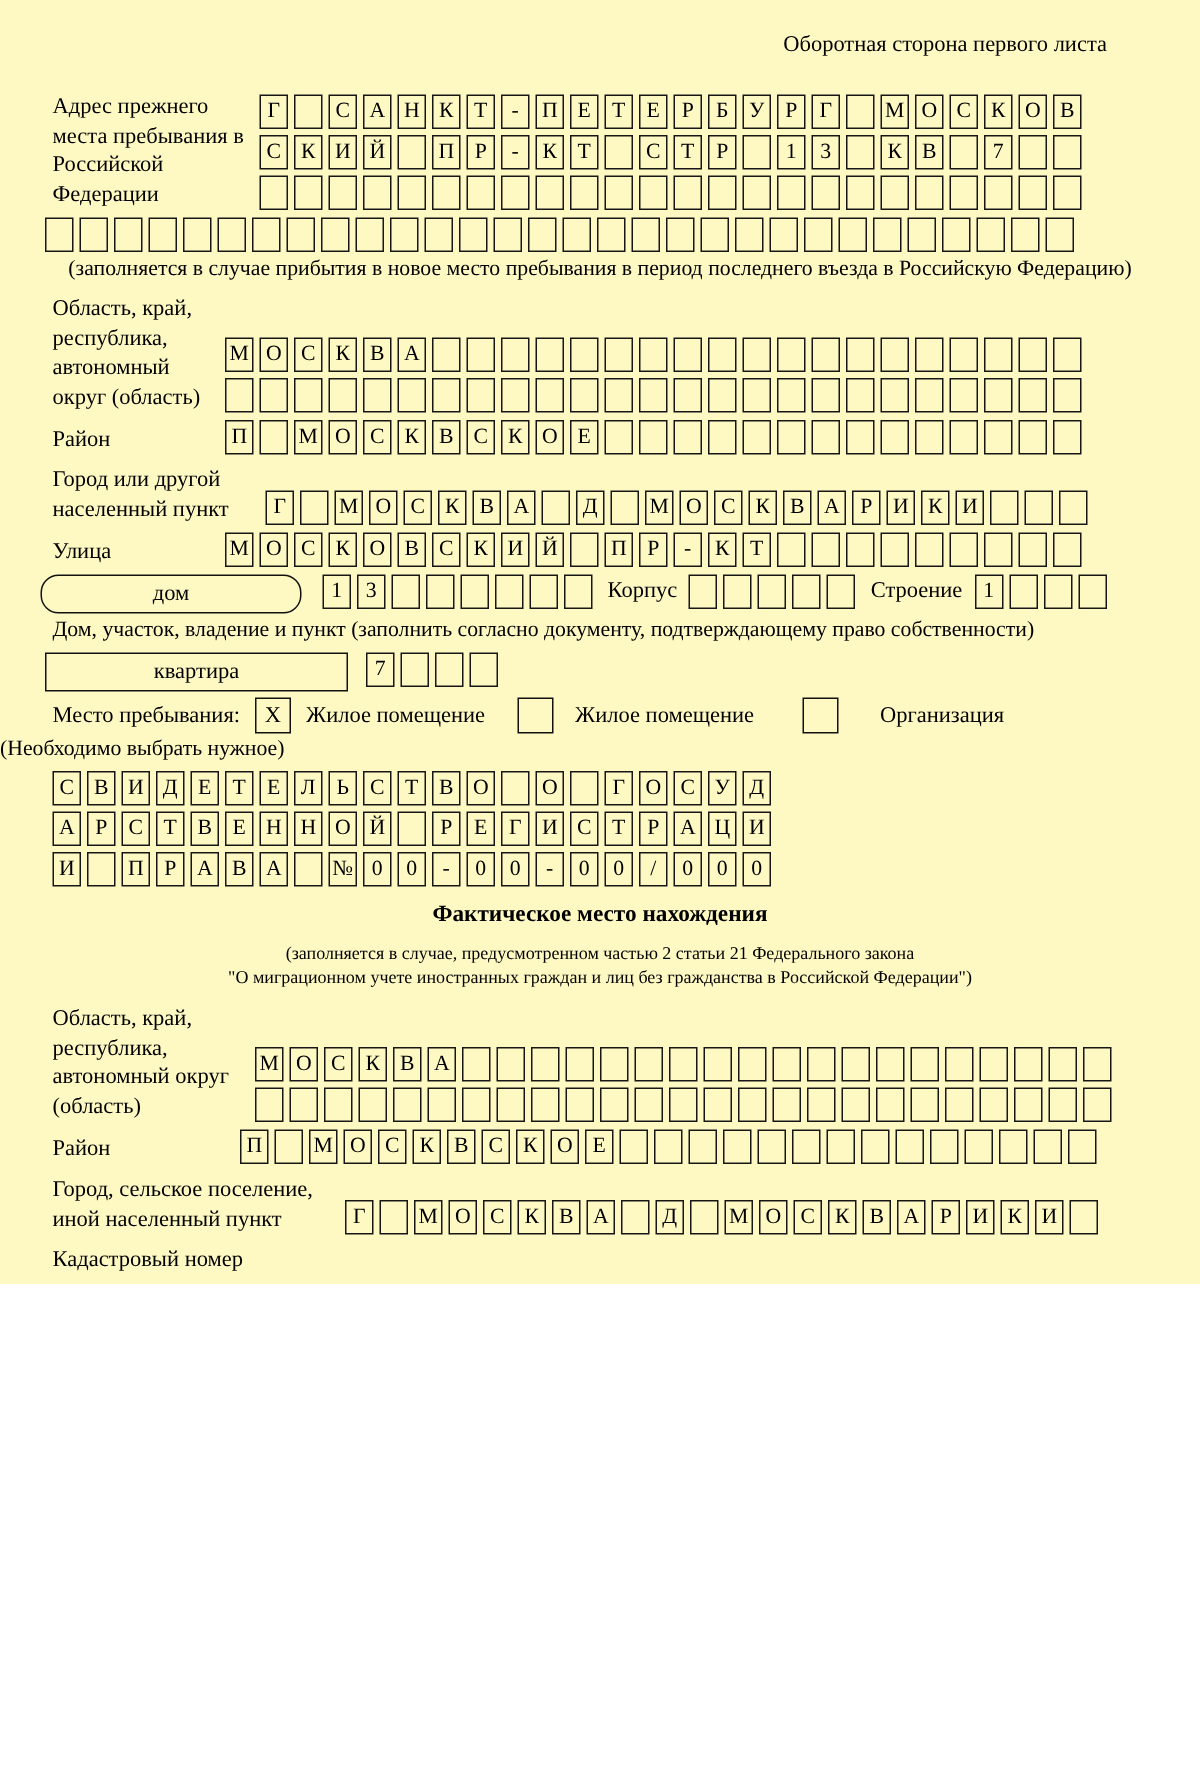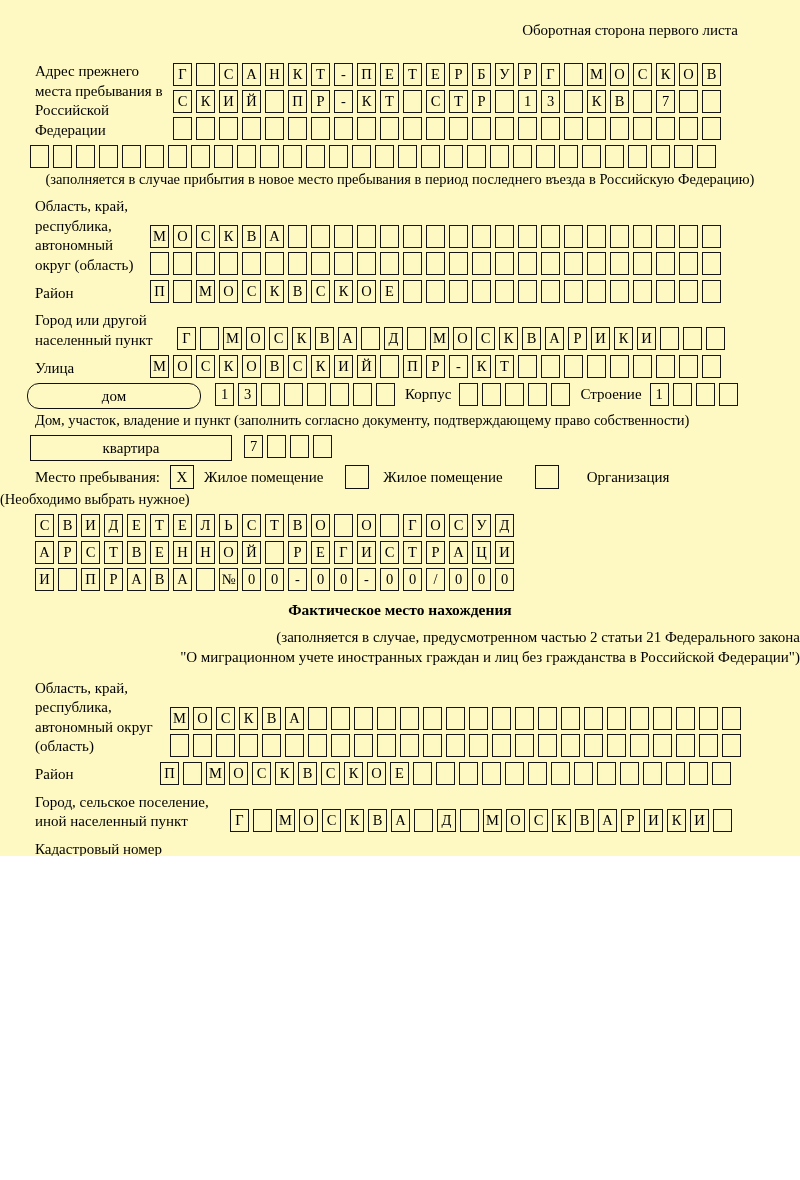--- a/index.html
+++ b/index.html
@@ -31,21 +31,21 @@
   .inline-lbl{flex:none;padding:3px 8px 0 10px;}
   .cap-left{margin:0 0 6px 35px;}
 
   
   .stayrow{display:flex;align-items:center;margin:4px 0 2px 35px;}
   .checkbox{flex:none;width:22px;height:22px;border:1.9px solid #111;text-align:center;
             line-height:22px;font-size:15px;}
   .cap-choose{width:640px;margin-bottom:6px;}
 
   .fact-title{text-align:center;font-weight:bold;font-size:15.5px;margin:10px 0 8px 0;}
-  .fact-cap{text-align:right;font-size:15px;line-height:1.35;}
+  .fact-cap{text-align:center;font-size:12px;line-height:1.35;}
 
   .confirm-wrap{margin:8px 0 0 315px;width:450px;}
   .confirm-box{margin-left:80px;width:352px;height:172px;border:2px solid #000;}
   .confirm-caption{margin-top:6px;text-align:center;font-size:14.5px;line-height:1.35;}
 </style>
 </head>
 <body>
 
 <div class="page">
 

